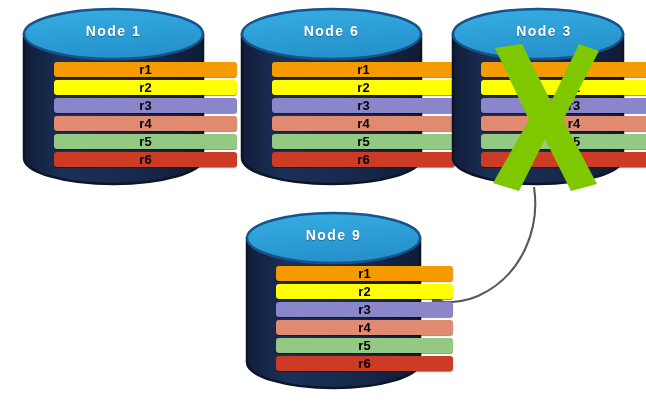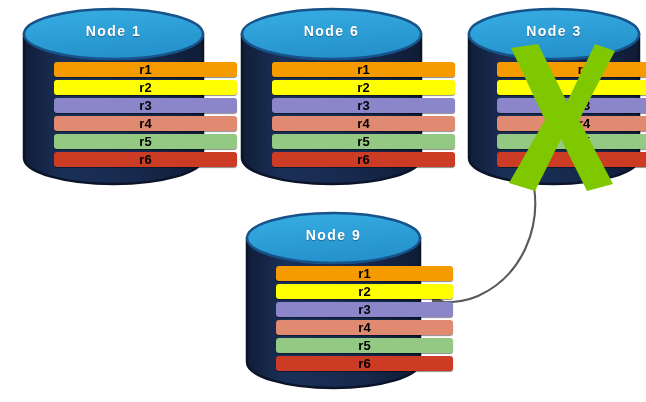--- a/index.html
+++ b/index.html
@@ -164,21 +164,21 @@
     </div>
     <div class="row-bar" style="background:#94c983;">
       <div class="row-label">r5</div>
     </div>
     <div class="row-bar" style="background:#cc3b24;">
       <div class="row-label">r6</div>
     </div>
   </div>
 </div>
 
-<div class="node" style="left:467px; top:8px; width:174px; height:176px;">
+<div class="node" style="left:451px; top:8px; width:174px; height:176px;padding-left:12px;">
   <svg class="node-svg" width="174" height="176" viewBox="0 0 174 176">
     <defs>
       <linearGradient id="body3" x1="0" y1="0" x2="1" y2="0">
         <stop offset="0%" stop-color="#101d38"></stop>
         <stop offset="22%" stop-color="#1b3058"></stop>
         <stop offset="62%" stop-color="#17294d"></stop>
         <stop offset="100%" stop-color="#0f1c36"></stop>
       </linearGradient>
       <linearGradient id="top3" x1="0" y1="0" x2="0.3" y2="1">
         <stop offset="0%" stop-color="#37aee4"></stop>

